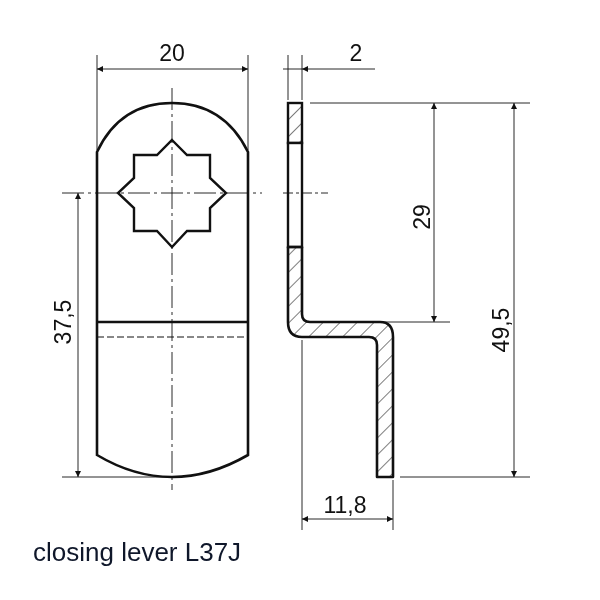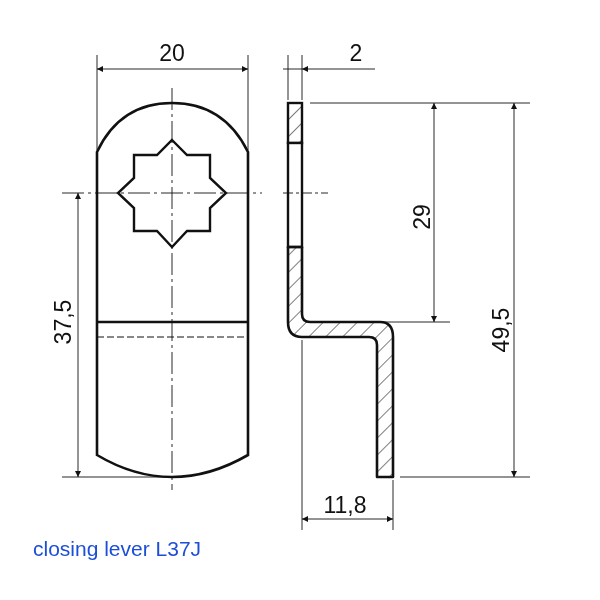--- a/index.html
+++ b/index.html
@@ -1,19 +1,19 @@
 <!DOCTYPE html>
 <html><head>
 <meta charset="utf-8">
 <style>
   html, body { margin: 0; padding: 0; background: #ffffff; }
   body { width: 600px; height: 600px; position: relative; overflow: hidden; font-family: "Liberation Sans", sans-serif; }
   #drawing { position: absolute; left: 0; top: 0; }
   .dimtext { font-family: "Liberation Sans", sans-serif; font-size: 23px; fill: #111; }
-  .caption { position: absolute; left: 33px; top: 537px; font-size: 21px; color: #1d4ed8; font-family: "Liberation Sans", sans-serif; }
+  .caption { position: absolute; left: 33px; top: 537px; font-size: 26px; color: #0f172a; font-family: "Liberation Sans", sans-serif; }
 </style>
 </head>
 <body>
 
 <svg id="drawing" width="600" height="600" viewBox="0 0 600 600" xmlns="http://www.w3.org/2000/svg">
   <defs>
     <pattern id="hatch" patternUnits="userSpaceOnUse" width="12" height="12" patternTransform="rotate(45)">
       <line x1="0" y1="0" x2="0" y2="12" stroke="#111" stroke-width="1.1"></line>
     </pattern>
     <marker id="arrow" viewBox="0 0 10 10" refX="10" refY="5" markerWidth="14" markerHeight="6" orient="auto-start-reverse" markerUnits="userSpaceOnUse">

